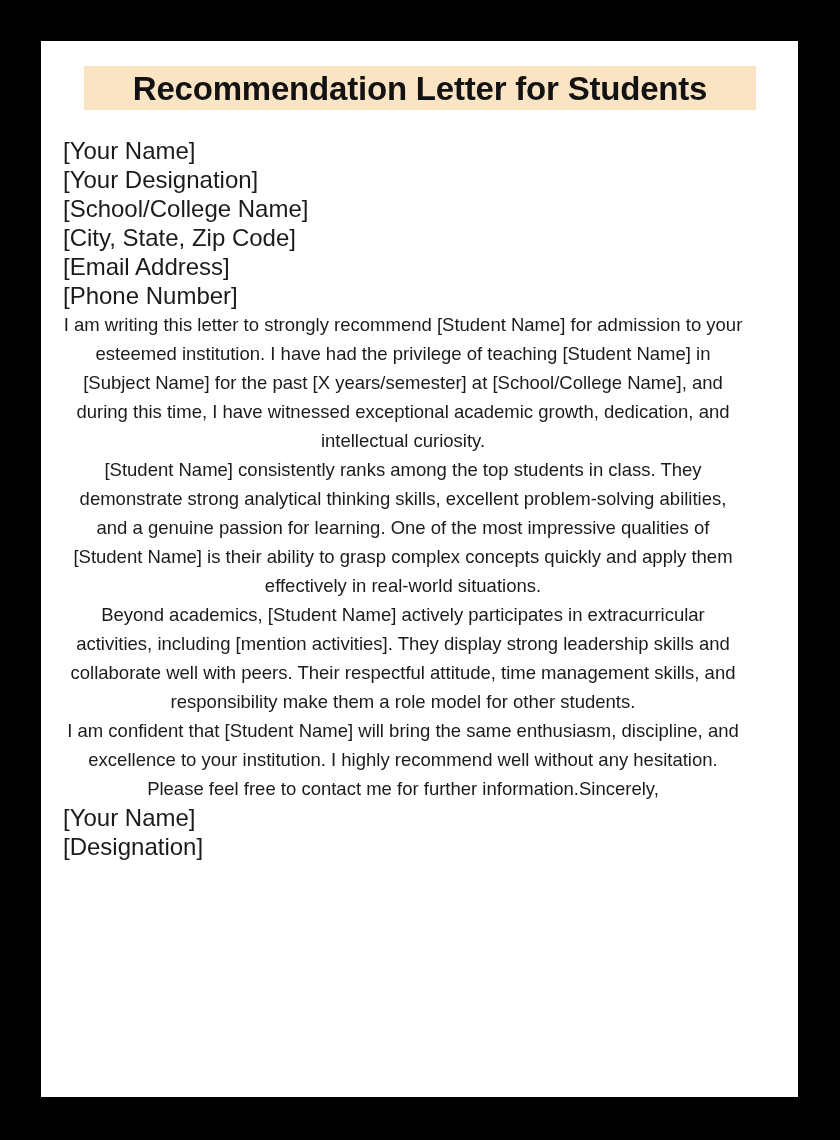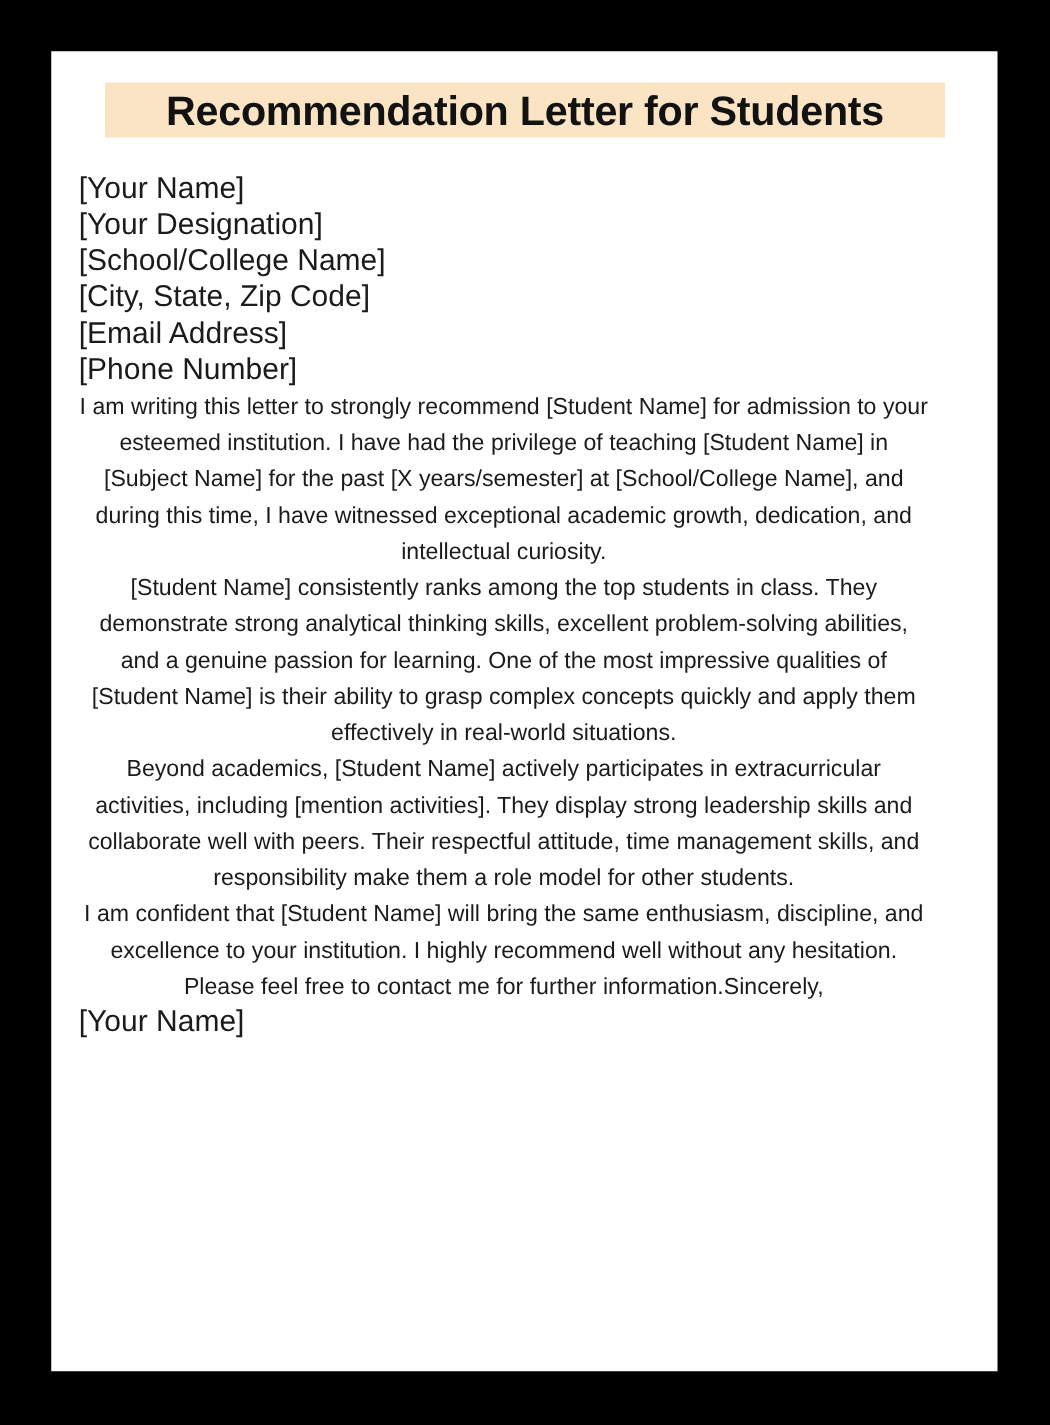--- a/index.html
+++ b/index.html
@@ -104,18 +104,19 @@
       <div class="line">[Email Address]</div>
       <div class="line">[Phone Number]</div>
 
 
       <p class="para">I am writing this letter to strongly recommend [Student Name] for admission to your esteemed institution. I have had the privilege of teaching [Student Name] in [Subject Name] for the past [X years/semester] at [School/College Name], and during this time, I have witnessed exceptional academic growth, dedication, and intellectual curiosity.</p>
       <p class="para">[Student Name] consistently ranks among the top students in class. They demonstrate strong analytical thinking skills, excellent problem-solving abilities, and a genuine passion for learning. One of the most impressive qualities of [Student Name] is their ability to grasp complex concepts quickly and apply them effectively in real-world situations.</p>
       <p class="para">Beyond academics, [Student Name] actively participates in extracurricular activities, including [mention activities]. They display strong leadership skills and collaborate well with peers. Their respectful attitude, time management skills, and responsibility make them a role model for other students.</p>
       <p class="para">I am confident that [Student Name] will bring the same enthusiasm, discipline, and excellence to your institution. I highly recommend well without any hesitation. Please feel free to contact me for further information.Sincerely,</p>
 
       <div class="line">[Your Name]</div>
+      <div class="line">[Designation]</div>
 
     </div>
 
   </div>
 
 </div>
 
 </body></html>

